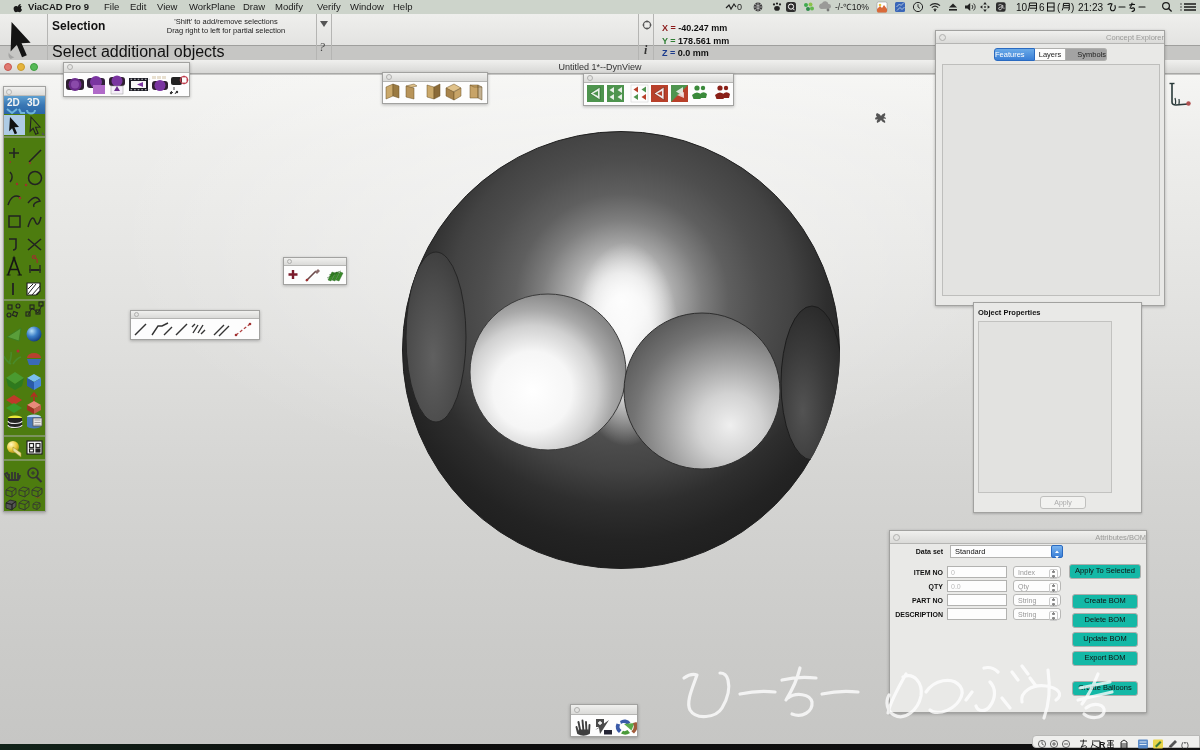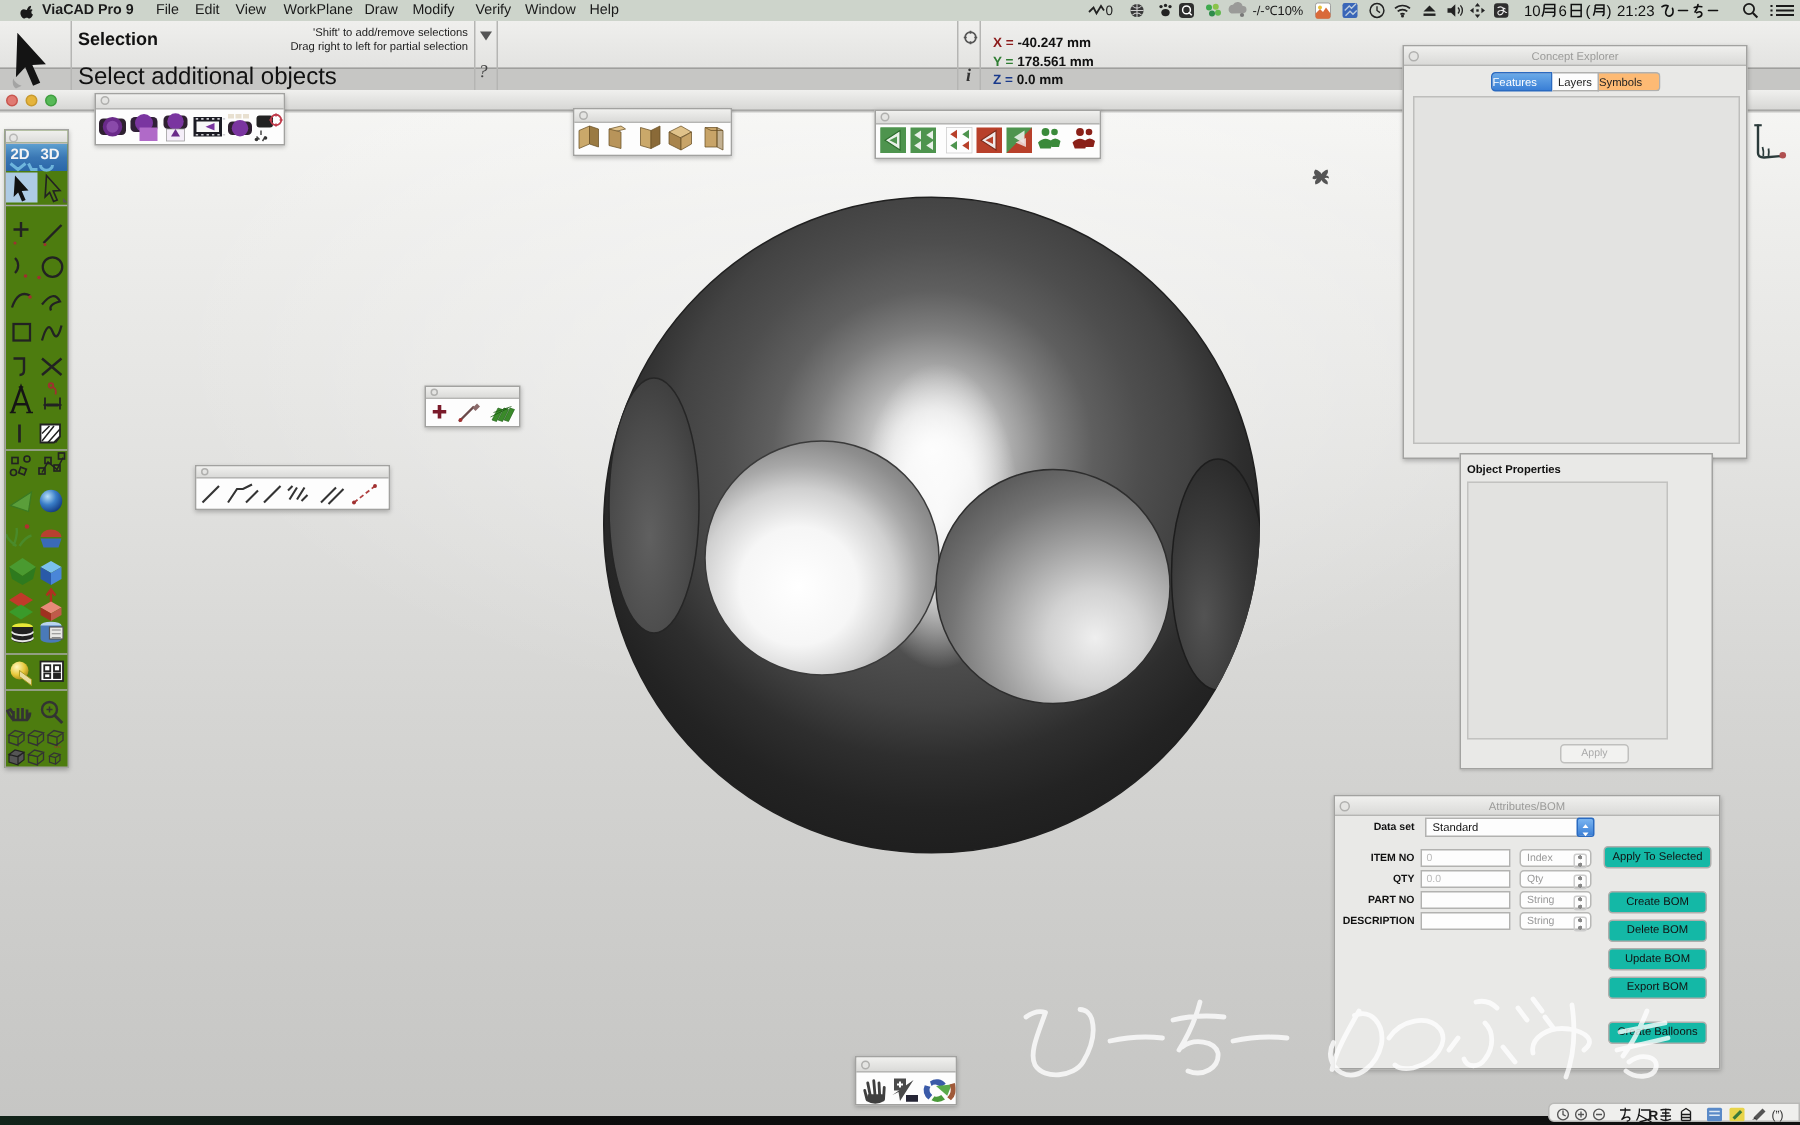--- a/index.html
+++ b/index.html
@@ -21,21 +21,21 @@
 
 #canvas { left:0; top:75px; width:1200px; height:669px;
   background: radial-gradient(ellipse 700px 360px at 600px 150px, rgba(255,255,255,0.45), rgba(255,255,255,0) 70%),
               linear-gradient(180deg,#f5f5f3 0%, #eeeeec 10%, #e2e2e0 35%, #d5d5d3 60%, #cbcbc9 85%, #c6c6c4 100%);
 }
 
 
 .win { position:absolute; background:#e9e9e7; border:1px solid #a2a2a0; box-shadow:0 1px 3px rgba(0,0,0,0.25); }
 .wtitle { position:relative; height:12px; background:linear-gradient(#f0f0ee,#dadad8); border-bottom:1px solid #b5b5b3; }
 .wclose { position:absolute; left:3px; top:2px; width:7px; height:7px; border-radius:50%; border:1px solid #b0b0ae; background:#e4e4e2; }
-.wtext { position:absolute; width:100%; text-align:center; top:2px; font-size:7.5px; color:#9b9b99; }
+.wtext { position:absolute; width:100%; text-align:right; top:2px; font-size:7.5px; color:#9b9b99; }
 
 
 #bottombar { left:0; top:744px; width:1200px; height:6px; background:linear-gradient(90deg,#12241a,#0c0c0c 30%,#111); }
 #imebar { left:1032px; top:735px; width:168px; height:13px; background:#efefed; border:1px solid #b9b9b7; border-radius:4px 0 0 4px; }
 
 
 .bomrow { position:absolute; left:0; width:256px; height:13px; }
 .bomrow .bl { position:absolute; left:0; width:53px; text-align:right; font-size:7px; font-weight:bold; color:#111; top:3px; }
 .bomrow .bf { position:absolute; left:57px; width:60px; height:12px; background:#fdfdfd; border:1px solid #b2b2b0; font-size:7px; line-height:11px; padding-left:3px; }
 .bomrow .bc { position:absolute; left:123px; width:48px; height:12px; background:#fdfdfd; border:1px solid #b8b8b6; border-radius:3px; font-size:7px; color:#999; line-height:11px; padding-left:4px; }
@@ -377,21 +377,21 @@
 
 <div id="optbar" class="abs">
 
   <svg style="position:absolute;left:5px;top:6px" width="36" height="40" viewBox="0 0 36 42">
     <path d="M6 2 L26 24 L16.5 24.5 L22 37 L17 39 L11.5 26 L5 33 Z" fill="#141414"></path>
     <path d="M3 34 q2 4 6 5 l-4 2 q-3 -2 -2 -7z" fill="#888" opacity=".55"></path>
   </svg>
   <div class="vsep" style="left:47px"></div>
   <div style="position:absolute;left:52px;top:5px;font-size:12px;font-weight:bold;color:#111">Selection</div>
   <div style="position:absolute;left:52px;top:29px;font-size:16px;color:#111">Select additional objects</div>
-  <div style="position:absolute;left:140px;top:3px;width:172px;text-align:right;font-size:7.5px;color:#222;line-height:9px">'Shift' to add/remove selections<br>Drag right to left for partial selection</div>
+  <div style="position:absolute;left:140px;top:3px;width:172px;text-align:center;font-size:7.5px;color:#222;line-height:9px">'Shift' to add/remove selections<br>Drag right to left for partial selection</div>
   <div class="vsep" style="left:316px"></div>
   <svg style="position:absolute;left:319px;top:6px" width="10" height="8" viewBox="0 0 10 8">
       <path d="M1 1 h8 l-4 6z" fill="#555"></path>
     </svg>
   <div style="position:absolute;left:319px;top:26px;font-size:12px;font-style:italic;color:#444;font-family:'Liberation Serif',serif">?</div>
   <div class="vsep" style="left:331px"></div>
   <div class="vsep" style="left:638px"></div>
   <svg style="position:absolute;left:642px;top:6px" width="10" height="10" viewBox="0 0 10 10">
     <circle cx="5" cy="5" r="3.6" fill="none" stroke="#555" stroke-width="1.1"></circle>
     <path d="M5 0.5 v2 M5 7.5 v2 M0.5 5 h2 M7.5 5 h2" stroke="#555" stroke-width="1.1"></path>
@@ -402,20 +402,21 @@
     <div><span style="color:#8b1a1a">X =&nbsp;</span>-40.247 mm</div>
     <div><span style="color:#2e7d32">Y =&nbsp;</span>178.561 mm</div>
     <div><span style="color:#1a3a8b">Z =&nbsp;</span>0.0 mm</div>
   </div>
 </div>
 
 <div id="titlestrip" class="abs">
   <div style="position:absolute;left:4px;top:3px;width:8px;height:8px;border-radius:50%;background:#e07a72;border:1px solid #c8564e"></div>
   <div style="position:absolute;left:17px;top:3px;width:8px;height:8px;border-radius:50%;background:#e5b43c;border:1px solid #c89a2e"></div>
   <div style="position:absolute;left:30px;top:3px;width:8px;height:8px;border-radius:50%;background:#57b957;border:1px solid #3f9e3f"></div>
+  <div style="position:absolute;width:100%;text-align:center;top:2px;font-size:9px;color:#333">Untitled 1*--DynView</div>
 </div>
 
 <div class="win" style="left:63px;top:62px;width:127px;height:35px">
   <div class="wtitle" style="height:10px">
       <div class="wclose" style="width:6px;height:6px;top:1px"></div>
     </div>
   <svg width="125" height="23" viewBox="0 0 125 23" style="background:#fdfdfd">
     <g>
       <rect x="2" y="6" width="18" height="11" rx="3" fill="#2e2030"></rect>
       <circle cx="11" cy="11.5" r="6.5" fill="#6a2a8a"></circle>
@@ -575,21 +576,21 @@
 </div>
 
 <div class="win" style="left:935px;top:30px;width:230px;height:276px">
   <div class="wtitle" style="height:13px">
     <div class="wclose" style="top:2.5px"></div>
     <div class="wtext" style="top:2px">Concept Explorer</div>
   </div>
   <div style="position:absolute;left:58px;top:17px;height:13px;display:flex;font-size:7.5px">
     <div style="width:41px;background:linear-gradient(#6aaae8,#3a7fd6);color:#fff;border:1px solid #2a6ac0;border-radius:3px 0 0 3px;text-align:left;line-height:12px">Features</div>
     <div style="width:31px;background:#fdfdfd;color:#222;border:1px solid #b0b0ae;border-left:none;text-align:center;line-height:12px">Layers</div>
-    <div style="width:41px;background:#fdba74;color:#222;border:1px solid #b0b0ae;border-left:none;border-radius:0 3px 3px 0;text-align:left;line-height:12px">Symbols</div>
+    <div style="width:41px;background:#a3a3a3;color:#222;border:1px solid #b0b0ae;border-left:none;border-radius:0 3px 3px 0;text-align:right;line-height:12px">Symbols</div>
   </div>
   <div style="position:absolute;left:6px;top:33px;width:218px;height:232px;background:#e3e3e1;border:1px solid #bebebc"></div>
 </div>
 
 <div class="win" style="left:973px;top:302px;width:169px;height:211px;box-shadow:0 1px 2px rgba(0,0,0,0.2)">
   <div style="position:absolute;left:4px;top:5px;font-size:7.5px;font-weight:bold;color:#111">Object Properties</div>
   <div style="position:absolute;left:4px;top:18px;width:134px;height:172px;background:#e2e2e0;border:1px solid #c2c2c0"></div>
   <div style="position:absolute;left:66px;top:193px;width:46px;height:13px;background:#f2f2f0;border:1px solid #c0c0be;border-radius:3px;font-size:7px;color:#aaa;text-align:center;line-height:12px">Apply</div>
 </div>
 

